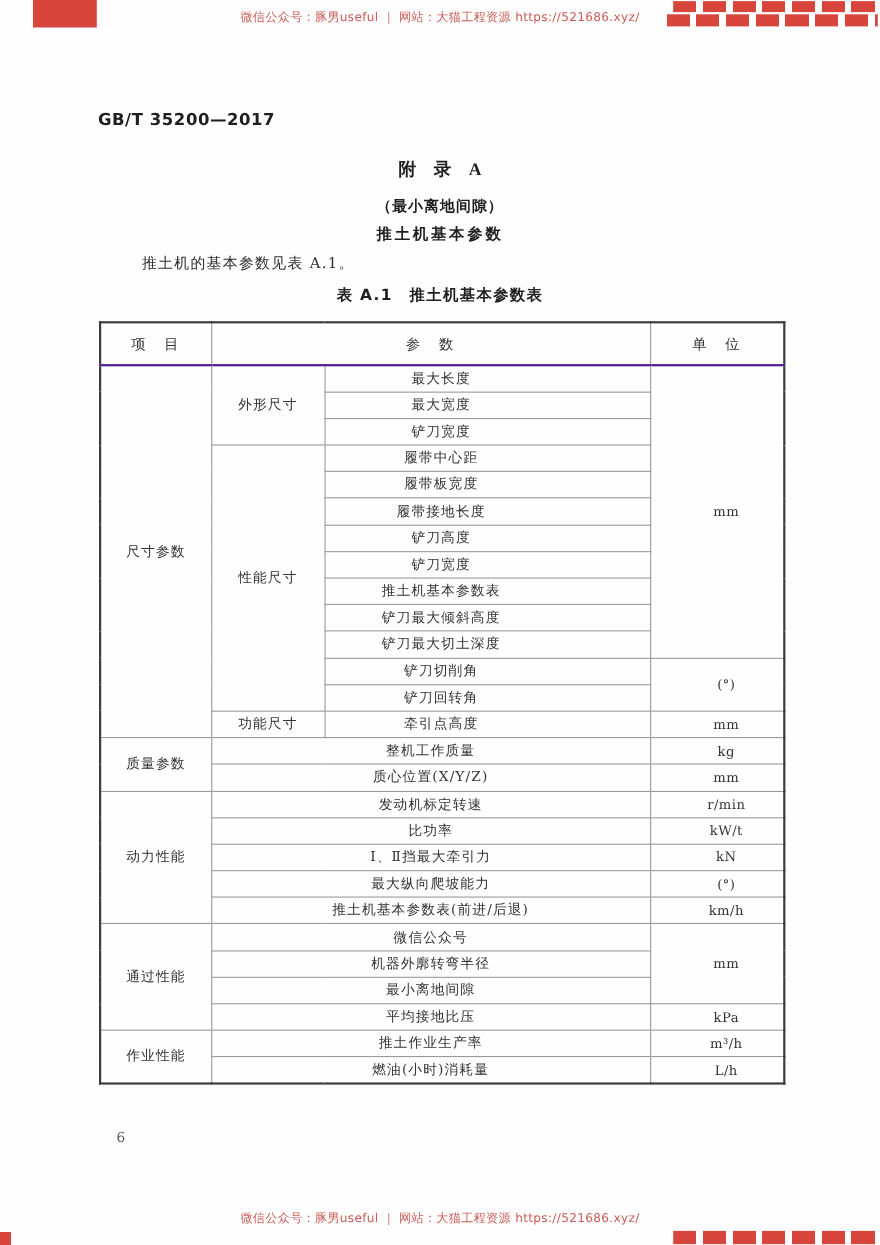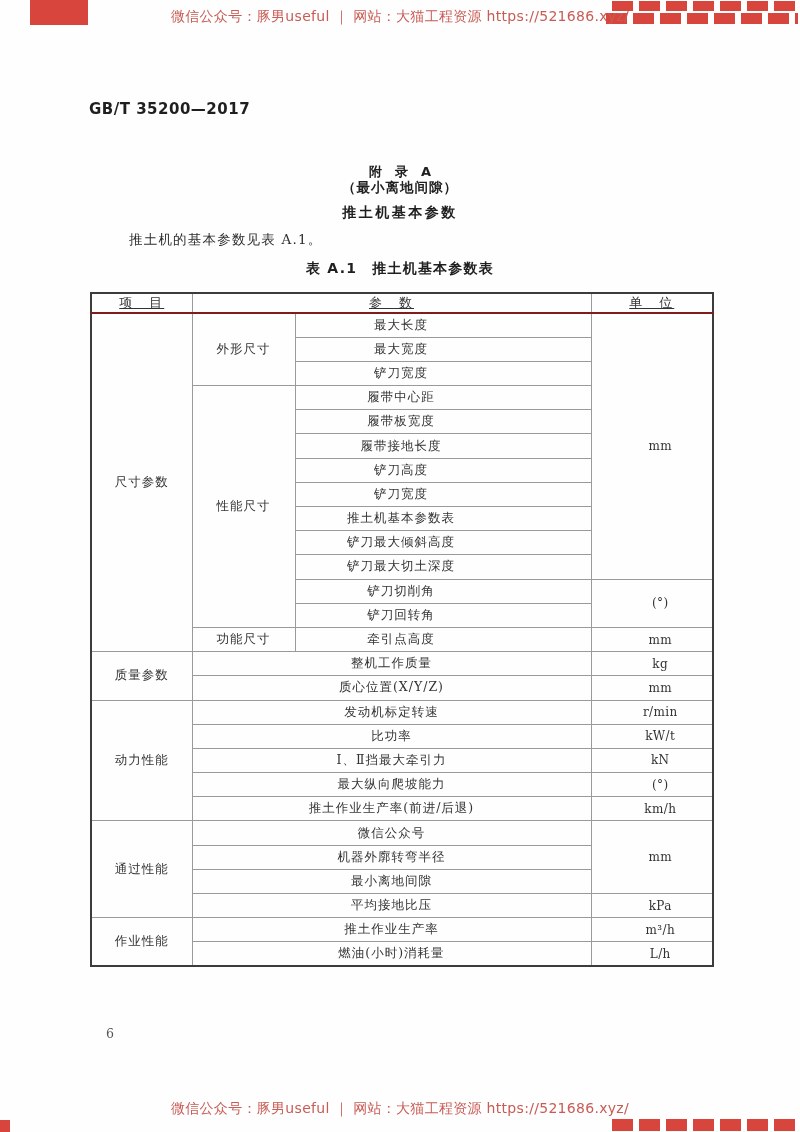--- a/index.html
+++ b/index.html
@@ -8,61 +8,61 @@
     width: 800px; height: 1132px; position: relative; overflow: hidden;
     background: #fefefe; color: #2e2e2e;
     font-family: "DejaVu Serif", "Liberation Serif", serif;
   }
   .abs { position: absolute; }
   .centerline { left: 0; width: 800px; text-align: center; }
 
   
   .wm-text {
     font-family: "DejaVu Sans", "Liberation Sans", sans-serif;
-    font-size: 14px; color: #c85c55; letter-spacing: 0.3px;
+    font-size: 11px; color: #c85c55; letter-spacing: 0.3px;
   }
   .wm-top-text { top: 8px; }
   .wm-bottom-text { top: 1100px; }
   .wm-block { background: #d8453c; }
   .wm-strip { background-image: repeating-linear-gradient(90deg, #d8453c 0 21px, rgba(0,0,0,0) 21px 27px); }
   .tl-block { left: 30px; top: 0; width: 58px; height: 25px; }
   .tr-strip1 { left: 612px; top: 1px;  width: 186px; height: 10px; }
   .tr-strip2 { left: 606px; top: 13px; width: 192px; height: 11px; }
   .bl-block  { left: 0; top: 1120px; width: 10px; height: 12px; }
   .br-strip  { left: 612px; top: 1119px; width: 184px; height: 12px; }
 
   
   .std-code {
     left: 89px; top: 100px; font-weight: bold; font-size: 15px;
     letter-spacing: 0.5px; color: #1f1f1f;
     font-family: "DejaVu Sans", "Liberation Sans", sans-serif;
   }
   .heiti { font-family: "DejaVu Sans", "Liberation Sans", sans-serif; font-weight: bold; color: #1f1f1f; }
-  .app-title    { top: 163px; font-size: 13px; }
+  .app-title    { top: 144px; font-size: 16px; font-family: Liberation Serif, serif; }
   .app-subtitle { top: 179px; font-size: 13.5px; letter-spacing: 1px; }
   .app-section  { top: 204px; font-size: 14px;   letter-spacing: 2.5px; text-align: center; }
   .intro {
     left: 104px; top: 231px; width: 622px; font-size: 13.5px;
     letter-spacing: 1.2px; text-indent: 25px;
   }
   .caption { top: 260px; font-size: 14px; letter-spacing: 1.2px; }
 
   
   table.params {
     position: absolute; left: 90px; top: 292px; width: 622px;
     border-collapse: collapse; table-layout: fixed;
     border: 2px solid #3c3c3c;
   }
   .params td {
     border: 1px solid #9a9a9a; text-align: center; vertical-align: middle;
     font-size: 12.5px; letter-spacing: 1px; padding: 0; height: 24.2px; color: #333;
   }
   .params thead td {
-    height: 20px; border-bottom: 2px solid #7f1d1d;
-    font-size: 13px; letter-spacing: 2px; text-decoration: underline;
+    height: 39px; border-bottom: 2px solid #4c1d95;
+    font-size: 13px; letter-spacing: 2px;
   }
   .params td.p3 { padding-right: 84px; }
   .params td.unit { letter-spacing: 0.4px; font-size: 12px; padding-left: 17px; }
 
   .pagenum { left: 106px; top: 1026px; font-size: 12.5px; color: #555; }
 </style>
 </head>
 <body>
 
 <div>
@@ -168,21 +168,21 @@
       </tr>
       <tr>
         <td colspan="2">Ⅰ、Ⅱ挡最大牵引力</td>
         <td class="unit">kN</td>
       </tr>
       <tr>
         <td colspan="2">最大纵向爬坡能力</td>
         <td class="unit">(°)</td>
       </tr>
       <tr>
-        <td colspan="2">推土作业生产率(前进/后退)</td>
+        <td colspan="2">推土机基本参数表(前进/后退)</td>
         <td class="unit">km/h</td>
       </tr>
 
       <tr>
         <td rowspan="4">通过性能</td>
         <td colspan="2">微信公众号</td>
         <td rowspan="3" class="unit">mm</td>
       </tr>
       <tr>
           <td colspan="2">机器外廓转弯半径</td>

